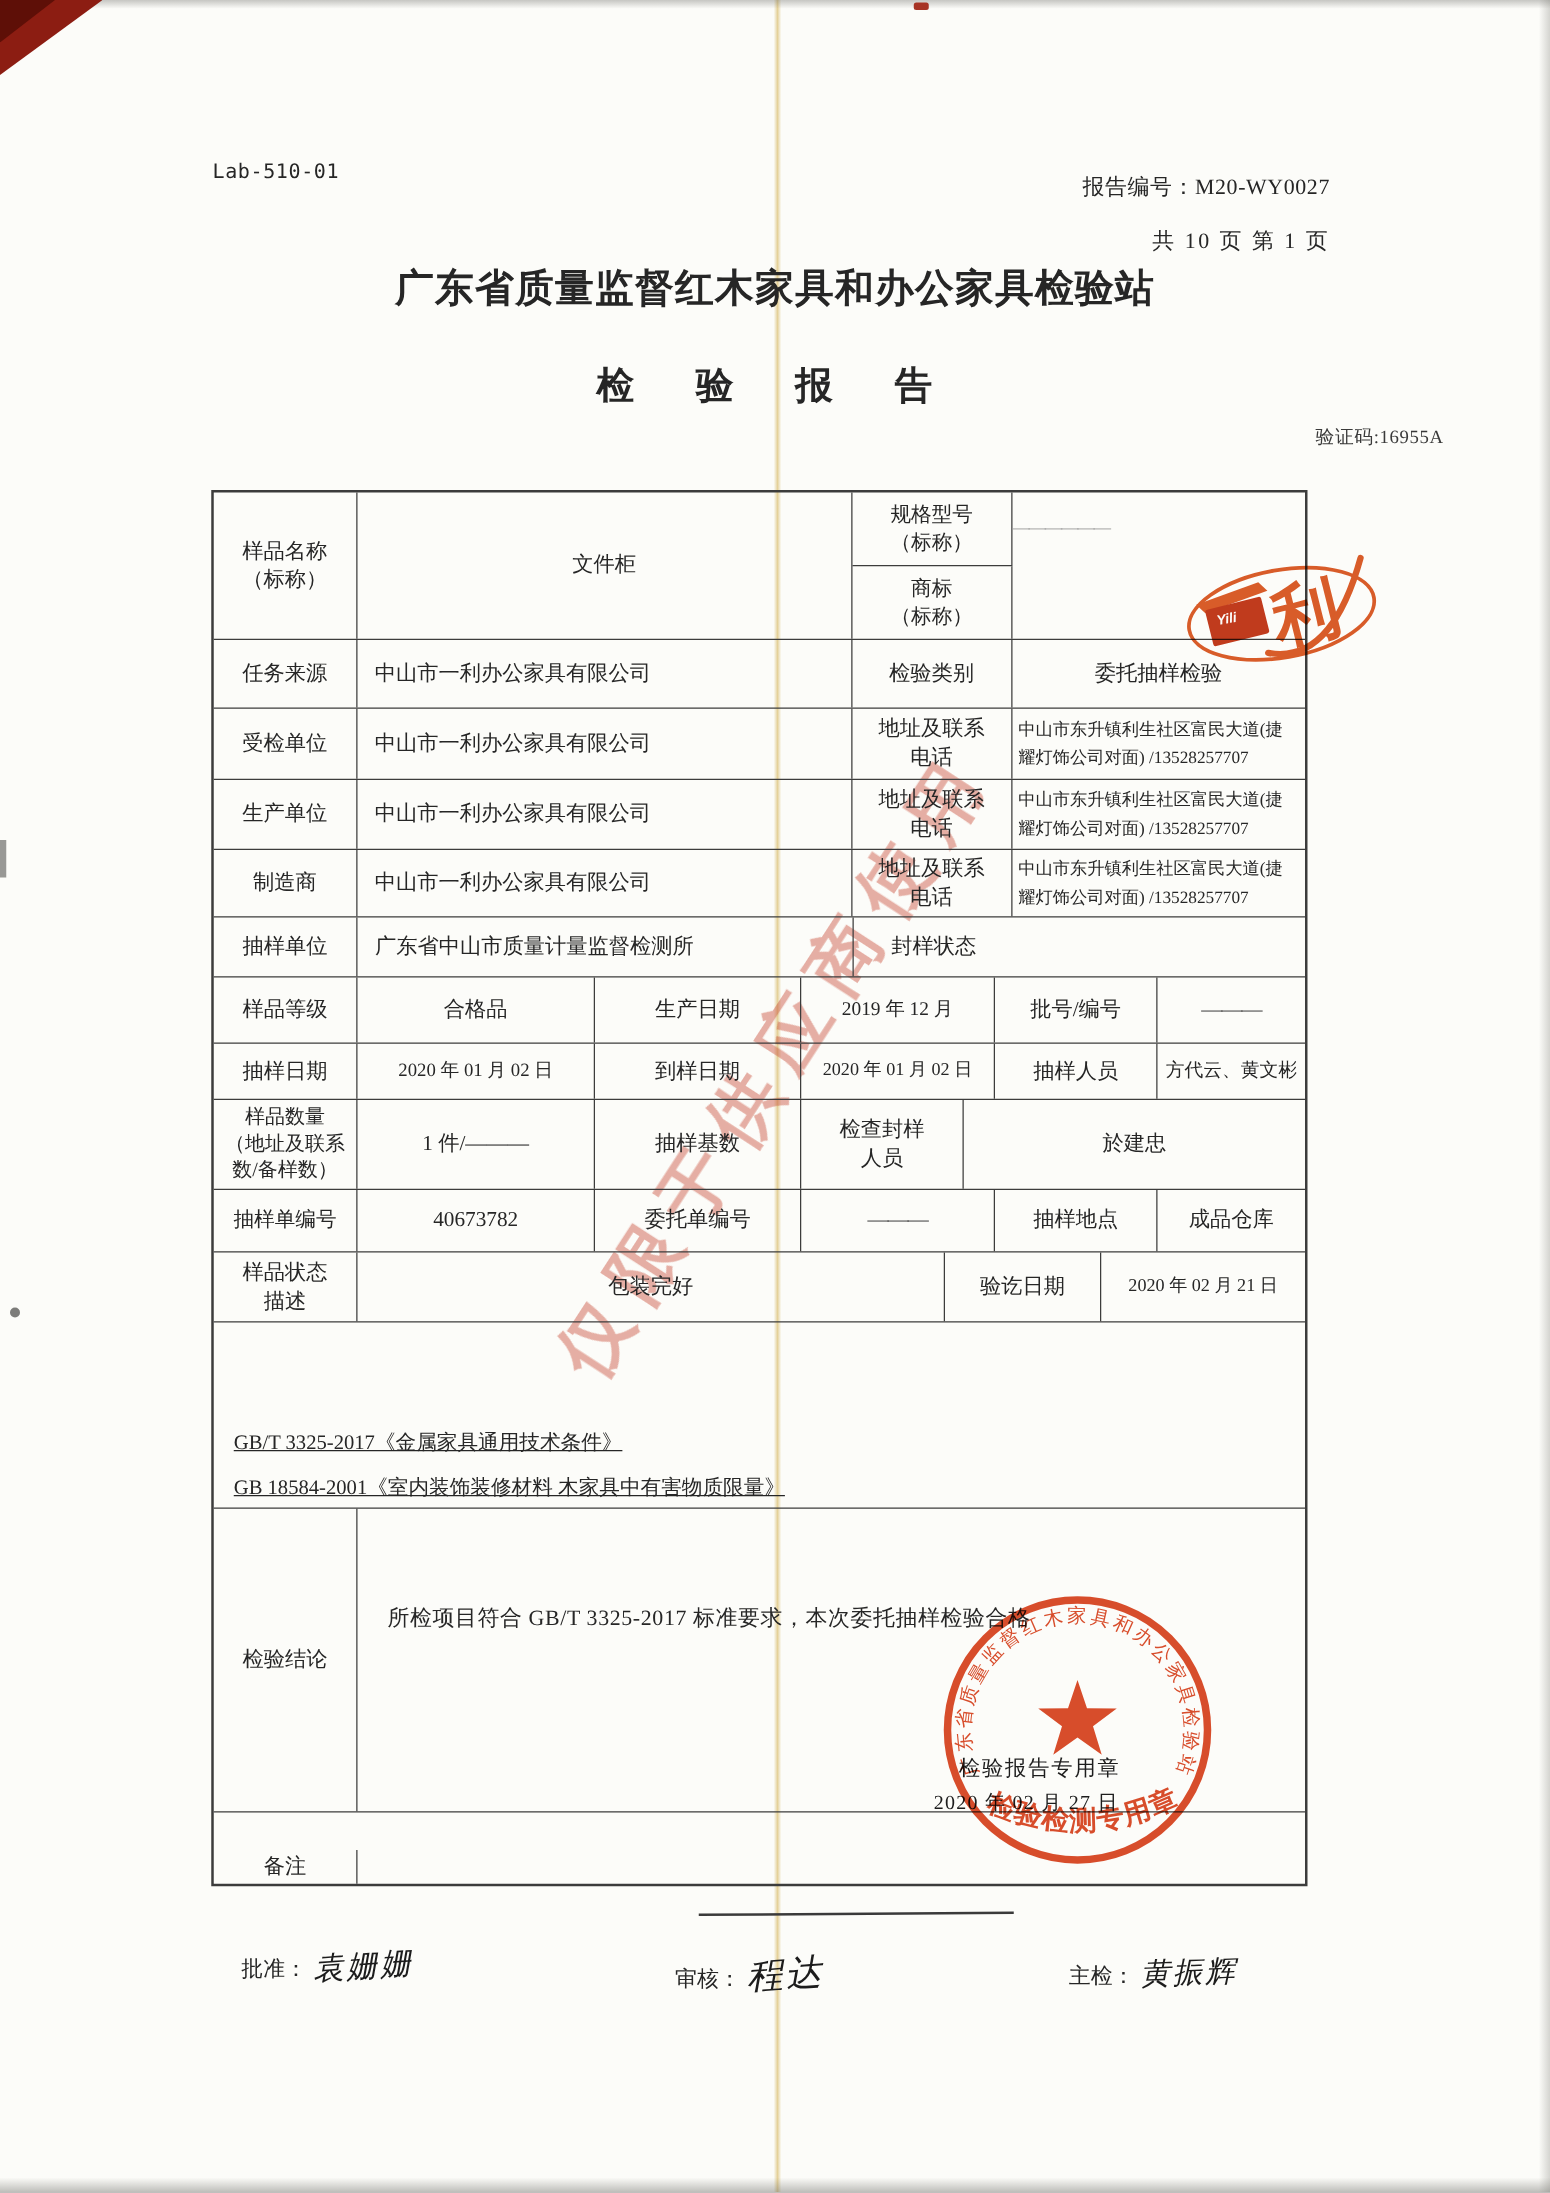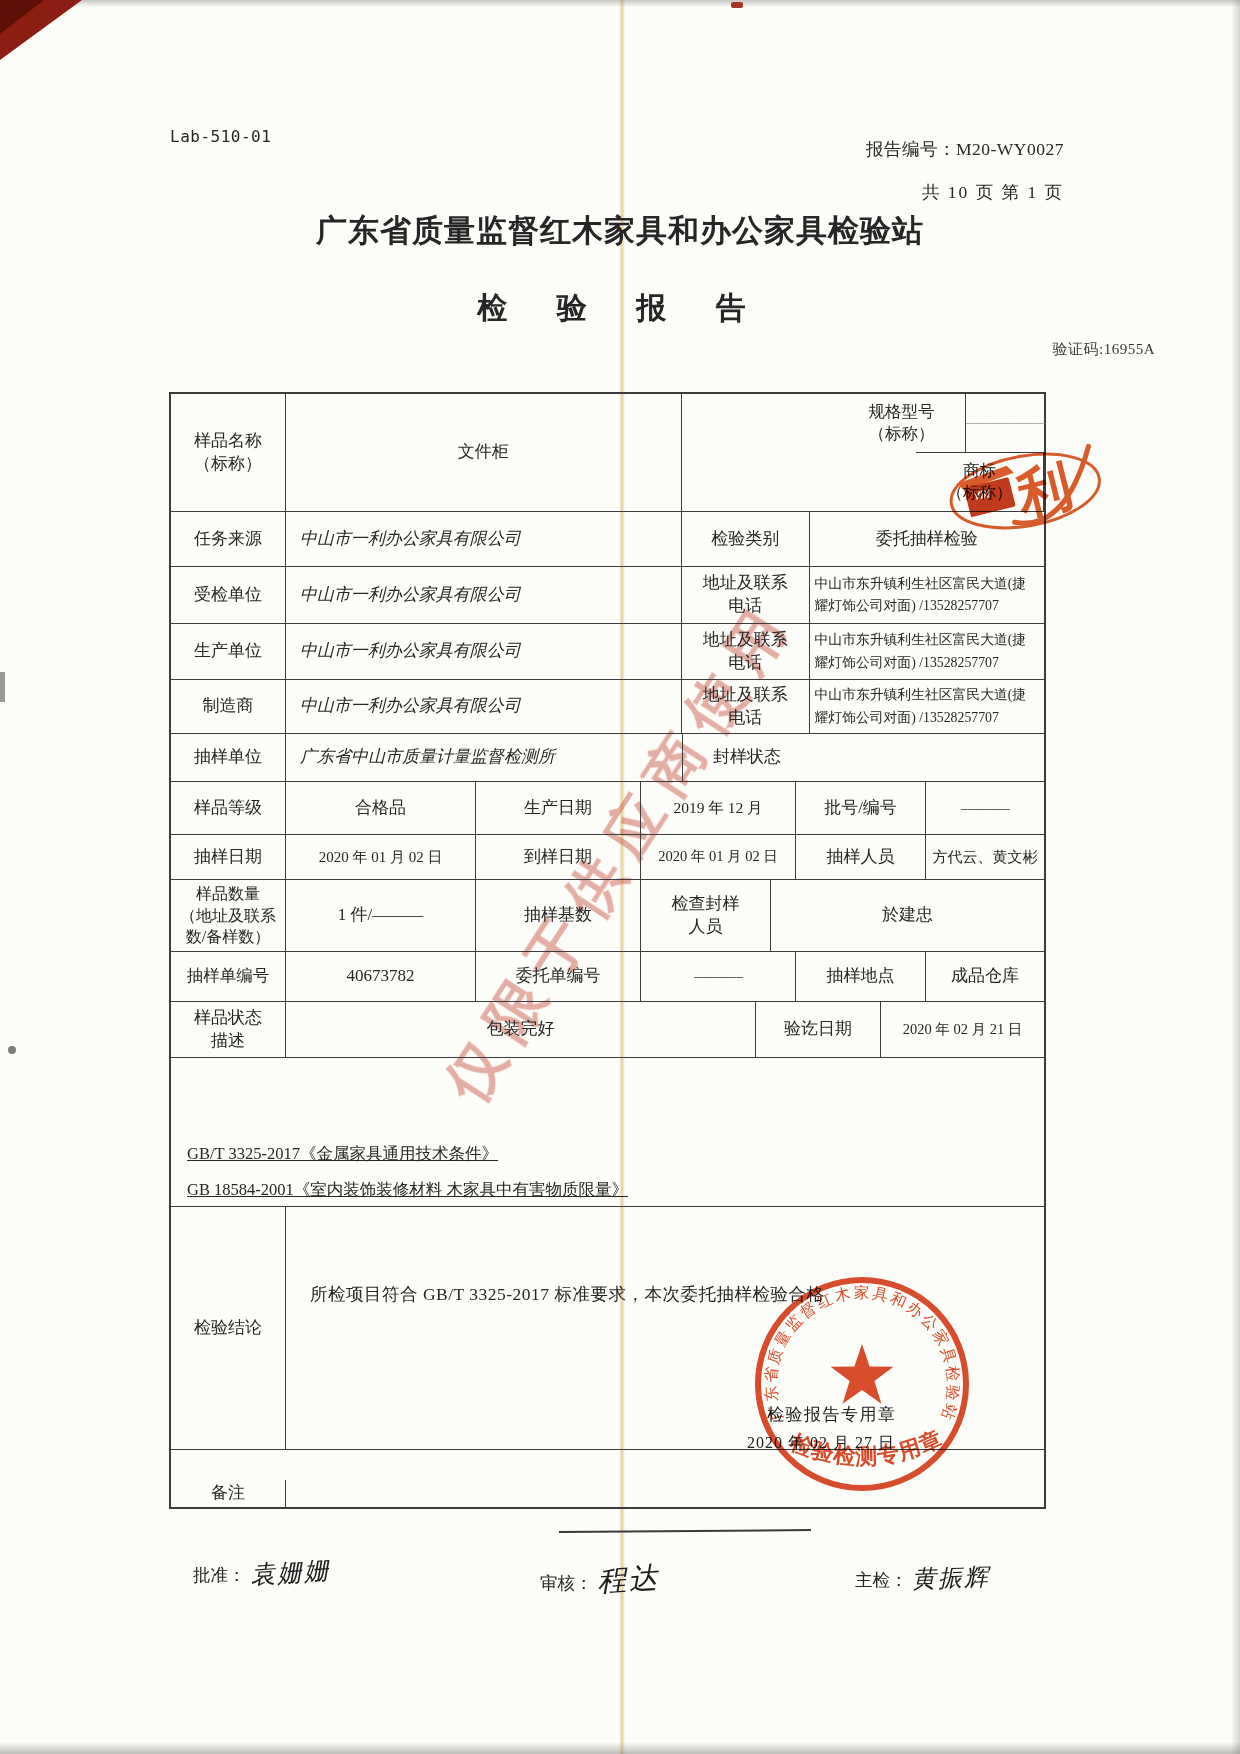--- a/index.html
+++ b/index.html
@@ -48,22 +48,22 @@
     font-size:30px;font-weight:bold;letter-spacing:17px;word-spacing:8px;}
   .verify{position:absolute;right:85px;top:340px;font-size:15px;letter-spacing:.5px;color:#3a3a3a;}
   
   .tbl{position:absolute;left:169px;top:392px;width:877px;border:2px solid var(--line);}
   .r{display:flex;border-bottom:1.5px solid var(--line);}
   .r:last-child{border-bottom:none;align-items:flex-end;}
   .c{border-right:1.5px solid var(--line);display:flex;align-items:center;
      justify-content:center;text-align:center;font-size:17px;line-height:1.35;
      padding:2px 4px;flex-direction:column;}
   .c:last-child{border-right:none;}
-  .left{align-items:flex-start;text-align:left;padding-left:14px;font-style:italic;}
-  .rt{padding:0;flex-direction:column;align-items:flex-end;}
+  .left{align-items:flex-start;text-align:left;padding-left:14px;}
+  .rt{padding:0;flex-direction:column;align-items:flex-start;}
   .sub{display:flex;flex:1;}
   .sub + .sub{border-top:1.5px solid var(--line);}
   .slbl{width:128px;border-right:1.5px solid var(--line);display:flex;
     flex-direction:column;align-items:center;justify-content:center;font-size:16.5px;}
   .sval{flex:1;display:flex;align-items:center;justify-content:center;}
   .addr{font-size:13.8px;line-height:1.6;text-align:left;align-items:flex-start;
     justify-content:center;padding:3px 5px;}
   .dash-light{color:#9a9a9a;font-size:14px;letter-spacing:-1px;}
   .dash{color:#4a4a4a;letter-spacing:-1px;}
   .basis-cell{display:block;text-align:left;padding:78px 10px 0 16px;

